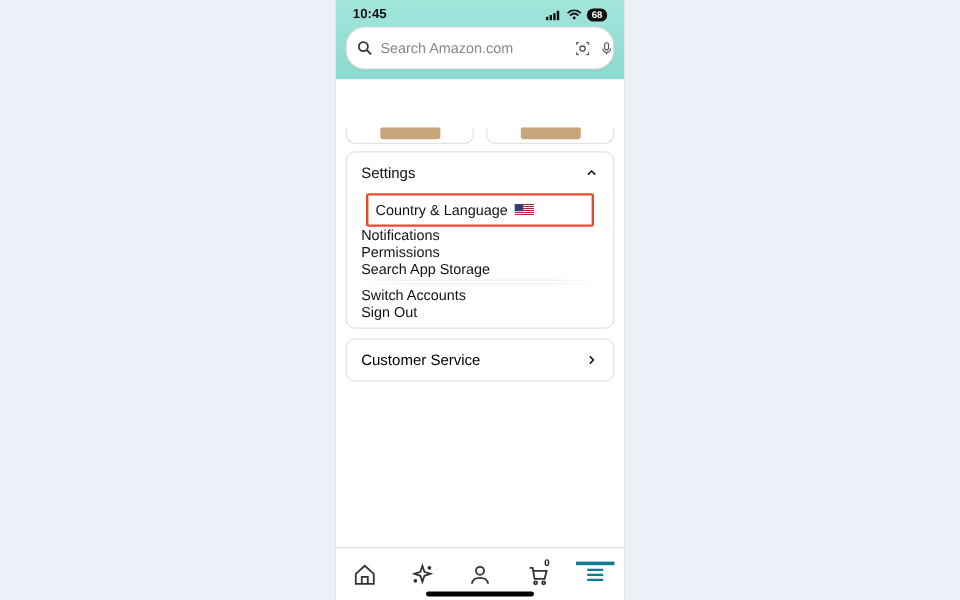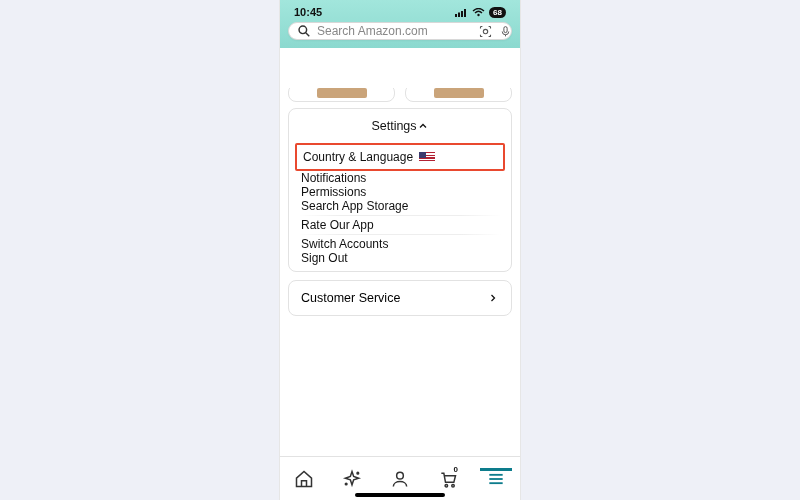--- a/index.html
+++ b/index.html
@@ -51,21 +51,21 @@
     font-size: 8px;
     font-weight: 700;
   }
   .search-wrap {
     padding: 0 8px 8px;
   }
   .search-bar {
     background: #fff;
     border: 1px solid #d8d8d8;
     border-radius: 16px;
-    height: 18px;
+    height: 36px;
     display: flex;
     align-items: center;
     padding: 0 8px;
     gap: 6px;
     box-shadow: 0 1px 2px rgba(0,0,0,0.05);
   }
   .search-bar input {
     flex: 1;
     border: none;
     outline: none;
@@ -104,39 +104,39 @@
     border-radius: 2px;
   }
   .card {
     border: 1px solid #e2e2e2;
     border-radius: 8px;
     margin-bottom: 8px;
     background: #fff;
   }
   .card-header {
     display: flex;
-    justify-content: center;
+    justify-content: space-between;
     align-items: center;
     padding: 10px 12px;
     font-size: 12.5px;
     color: #111;
   }
   .card-body { padding: 0 0 6px; }
   .row {
     font-size: 12px;
     color: #111;
     padding: 0 12px;
     display: flex;
     align-items: center;
     gap: 6px;
   }
   .row.highlight {
     border: 2px solid #e9492f;
     border-radius: 2px;
-    margin: 0 6px;
+    margin: 0 16px;
     padding: 5px 6px;
   }
   .divider {
     height: 1px;
     background: linear-gradient(90deg, rgba(0,0,0,0) 0%, #eee 20%, #eee 80%, rgba(0,0,0,0) 100%);
     margin: 2px 10px;
   }
   .flag {
     width: 16px;
     height: 10px;
@@ -289,23 +289,20 @@
         <div class="row">
           <span>Notifications</span>
         </div>
         <div class="row">
           <span>Permissions</span>
         </div>
         <div class="row">
           <span>Search App Storage</span>
         </div>
         <div class="divider"></div>
-        <div class="row">
-          <span>Rate Our App</span>
-        </div>
         <div class="divider"></div>
         <div class="row">
           <span>Switch Accounts</span>
         </div>
         <div class="row">
           <span>Sign Out</span>
         </div>
       </div>
     </div>
 

